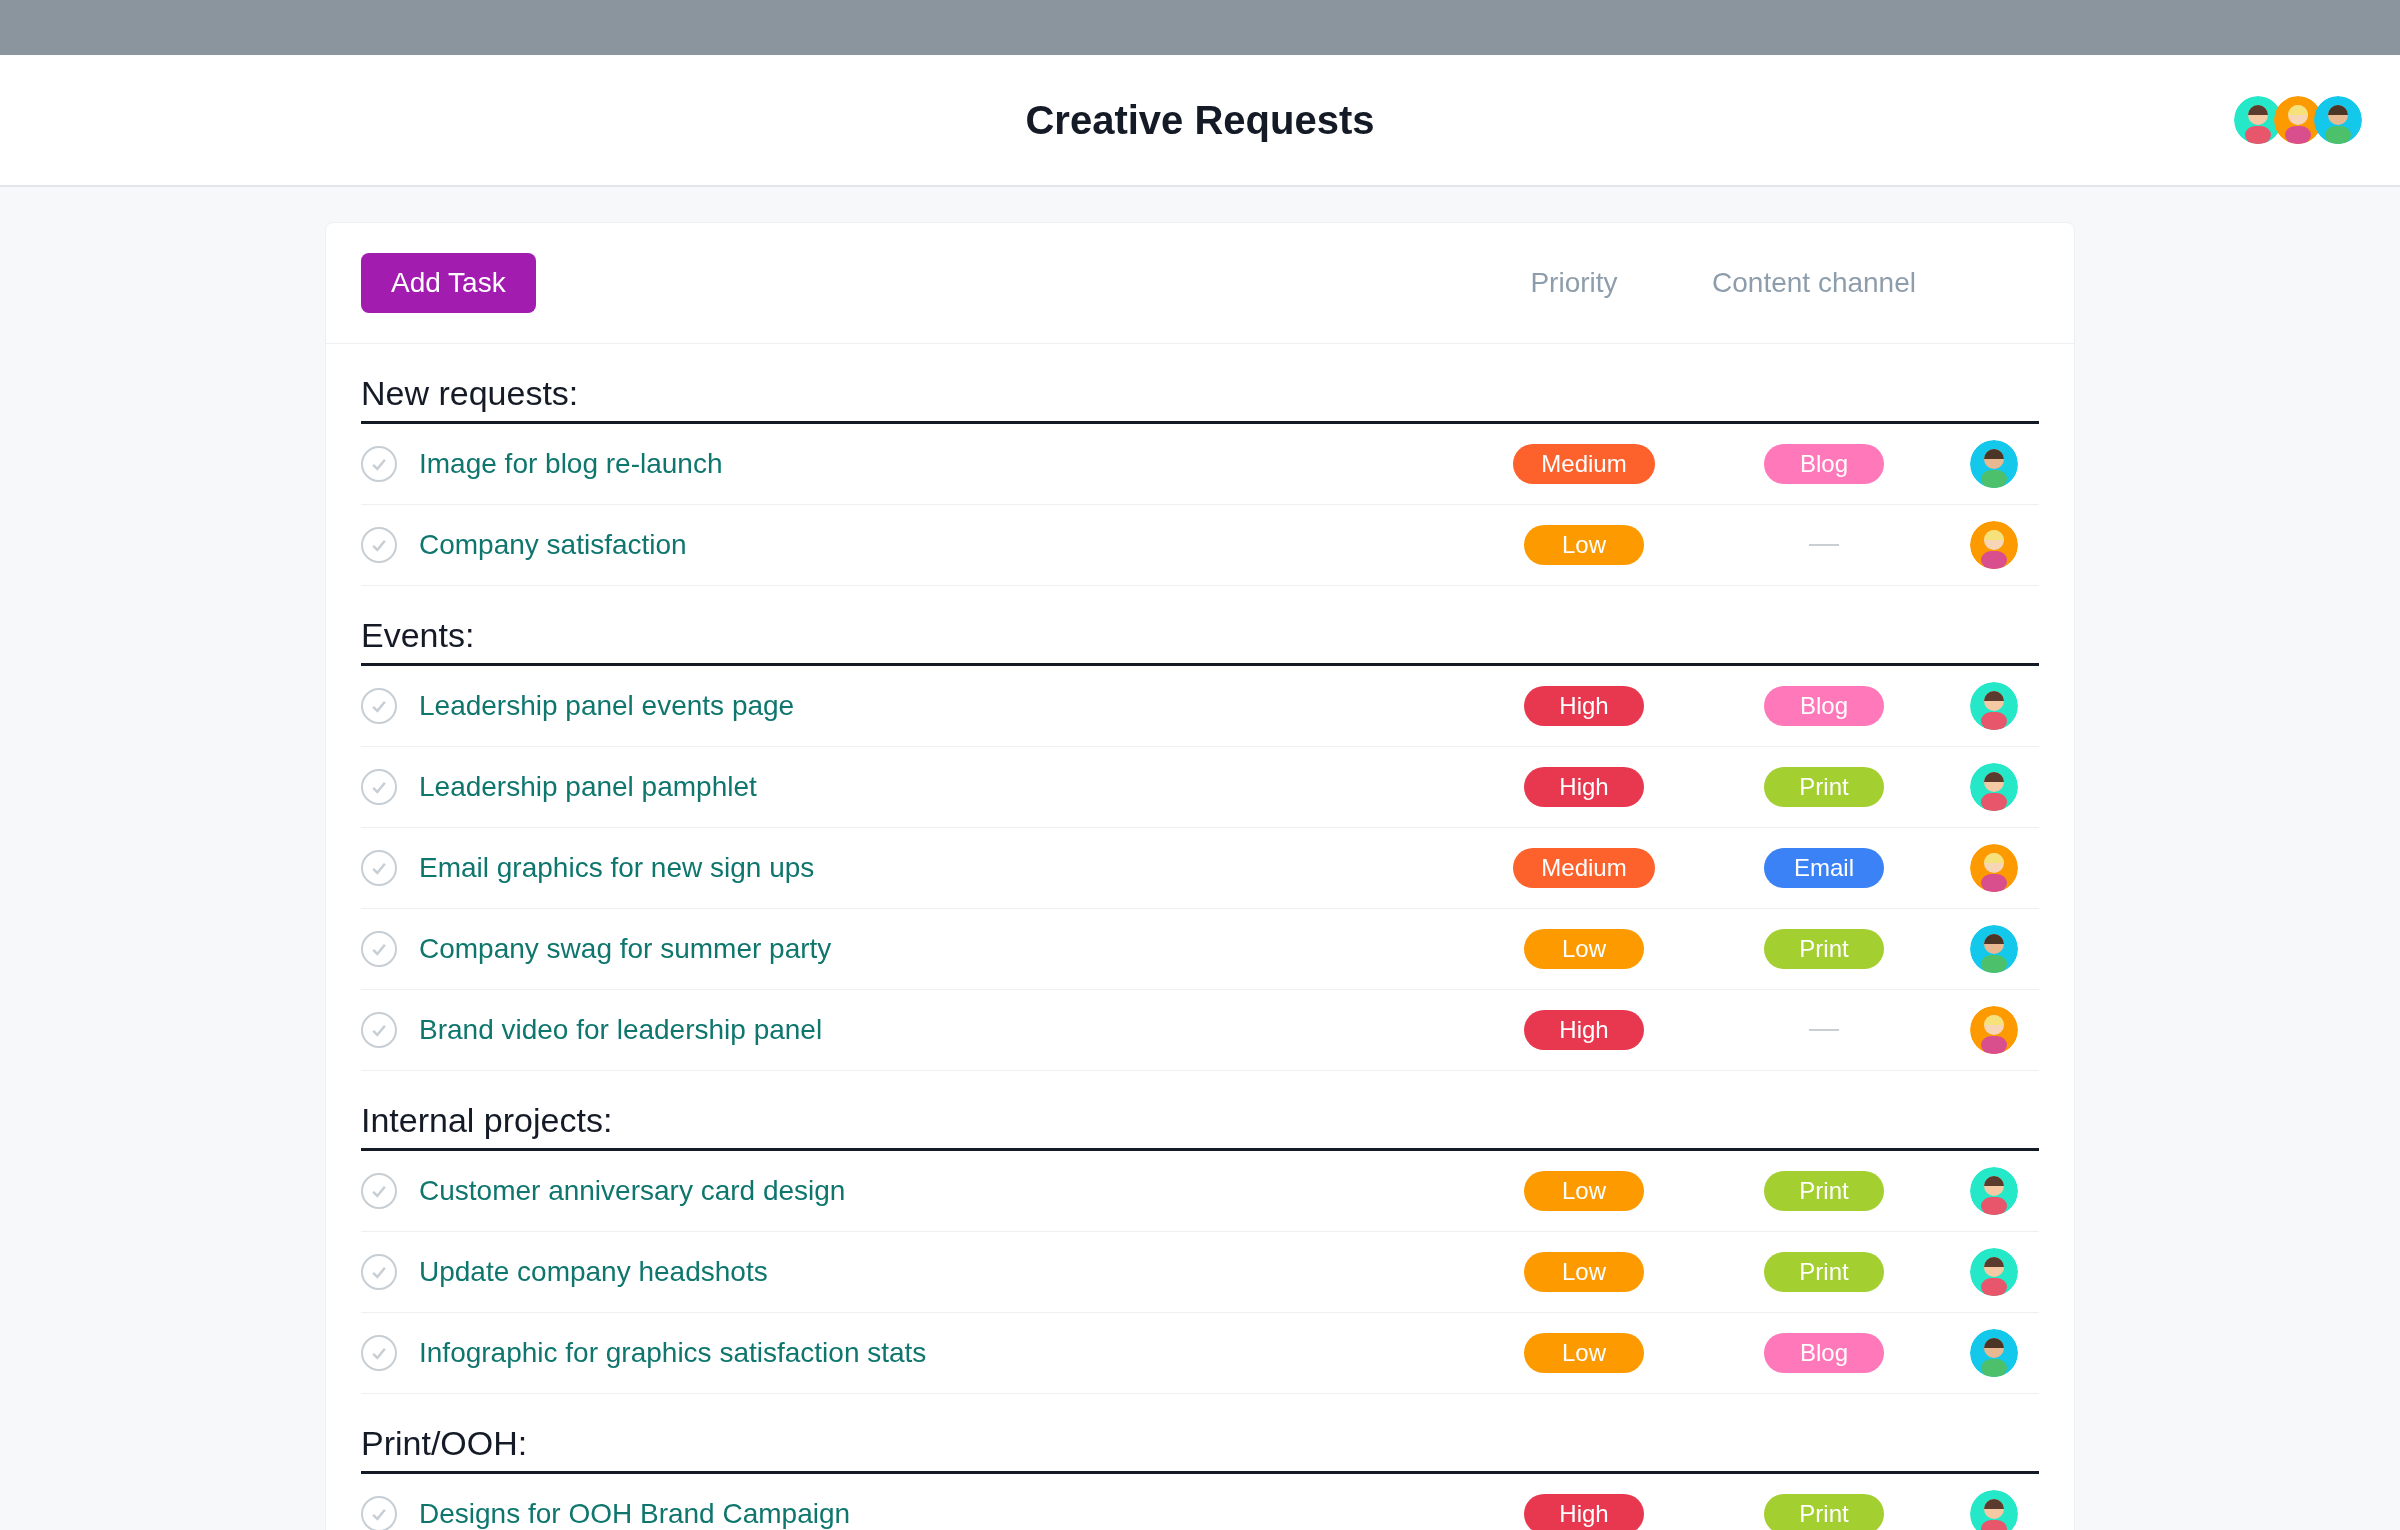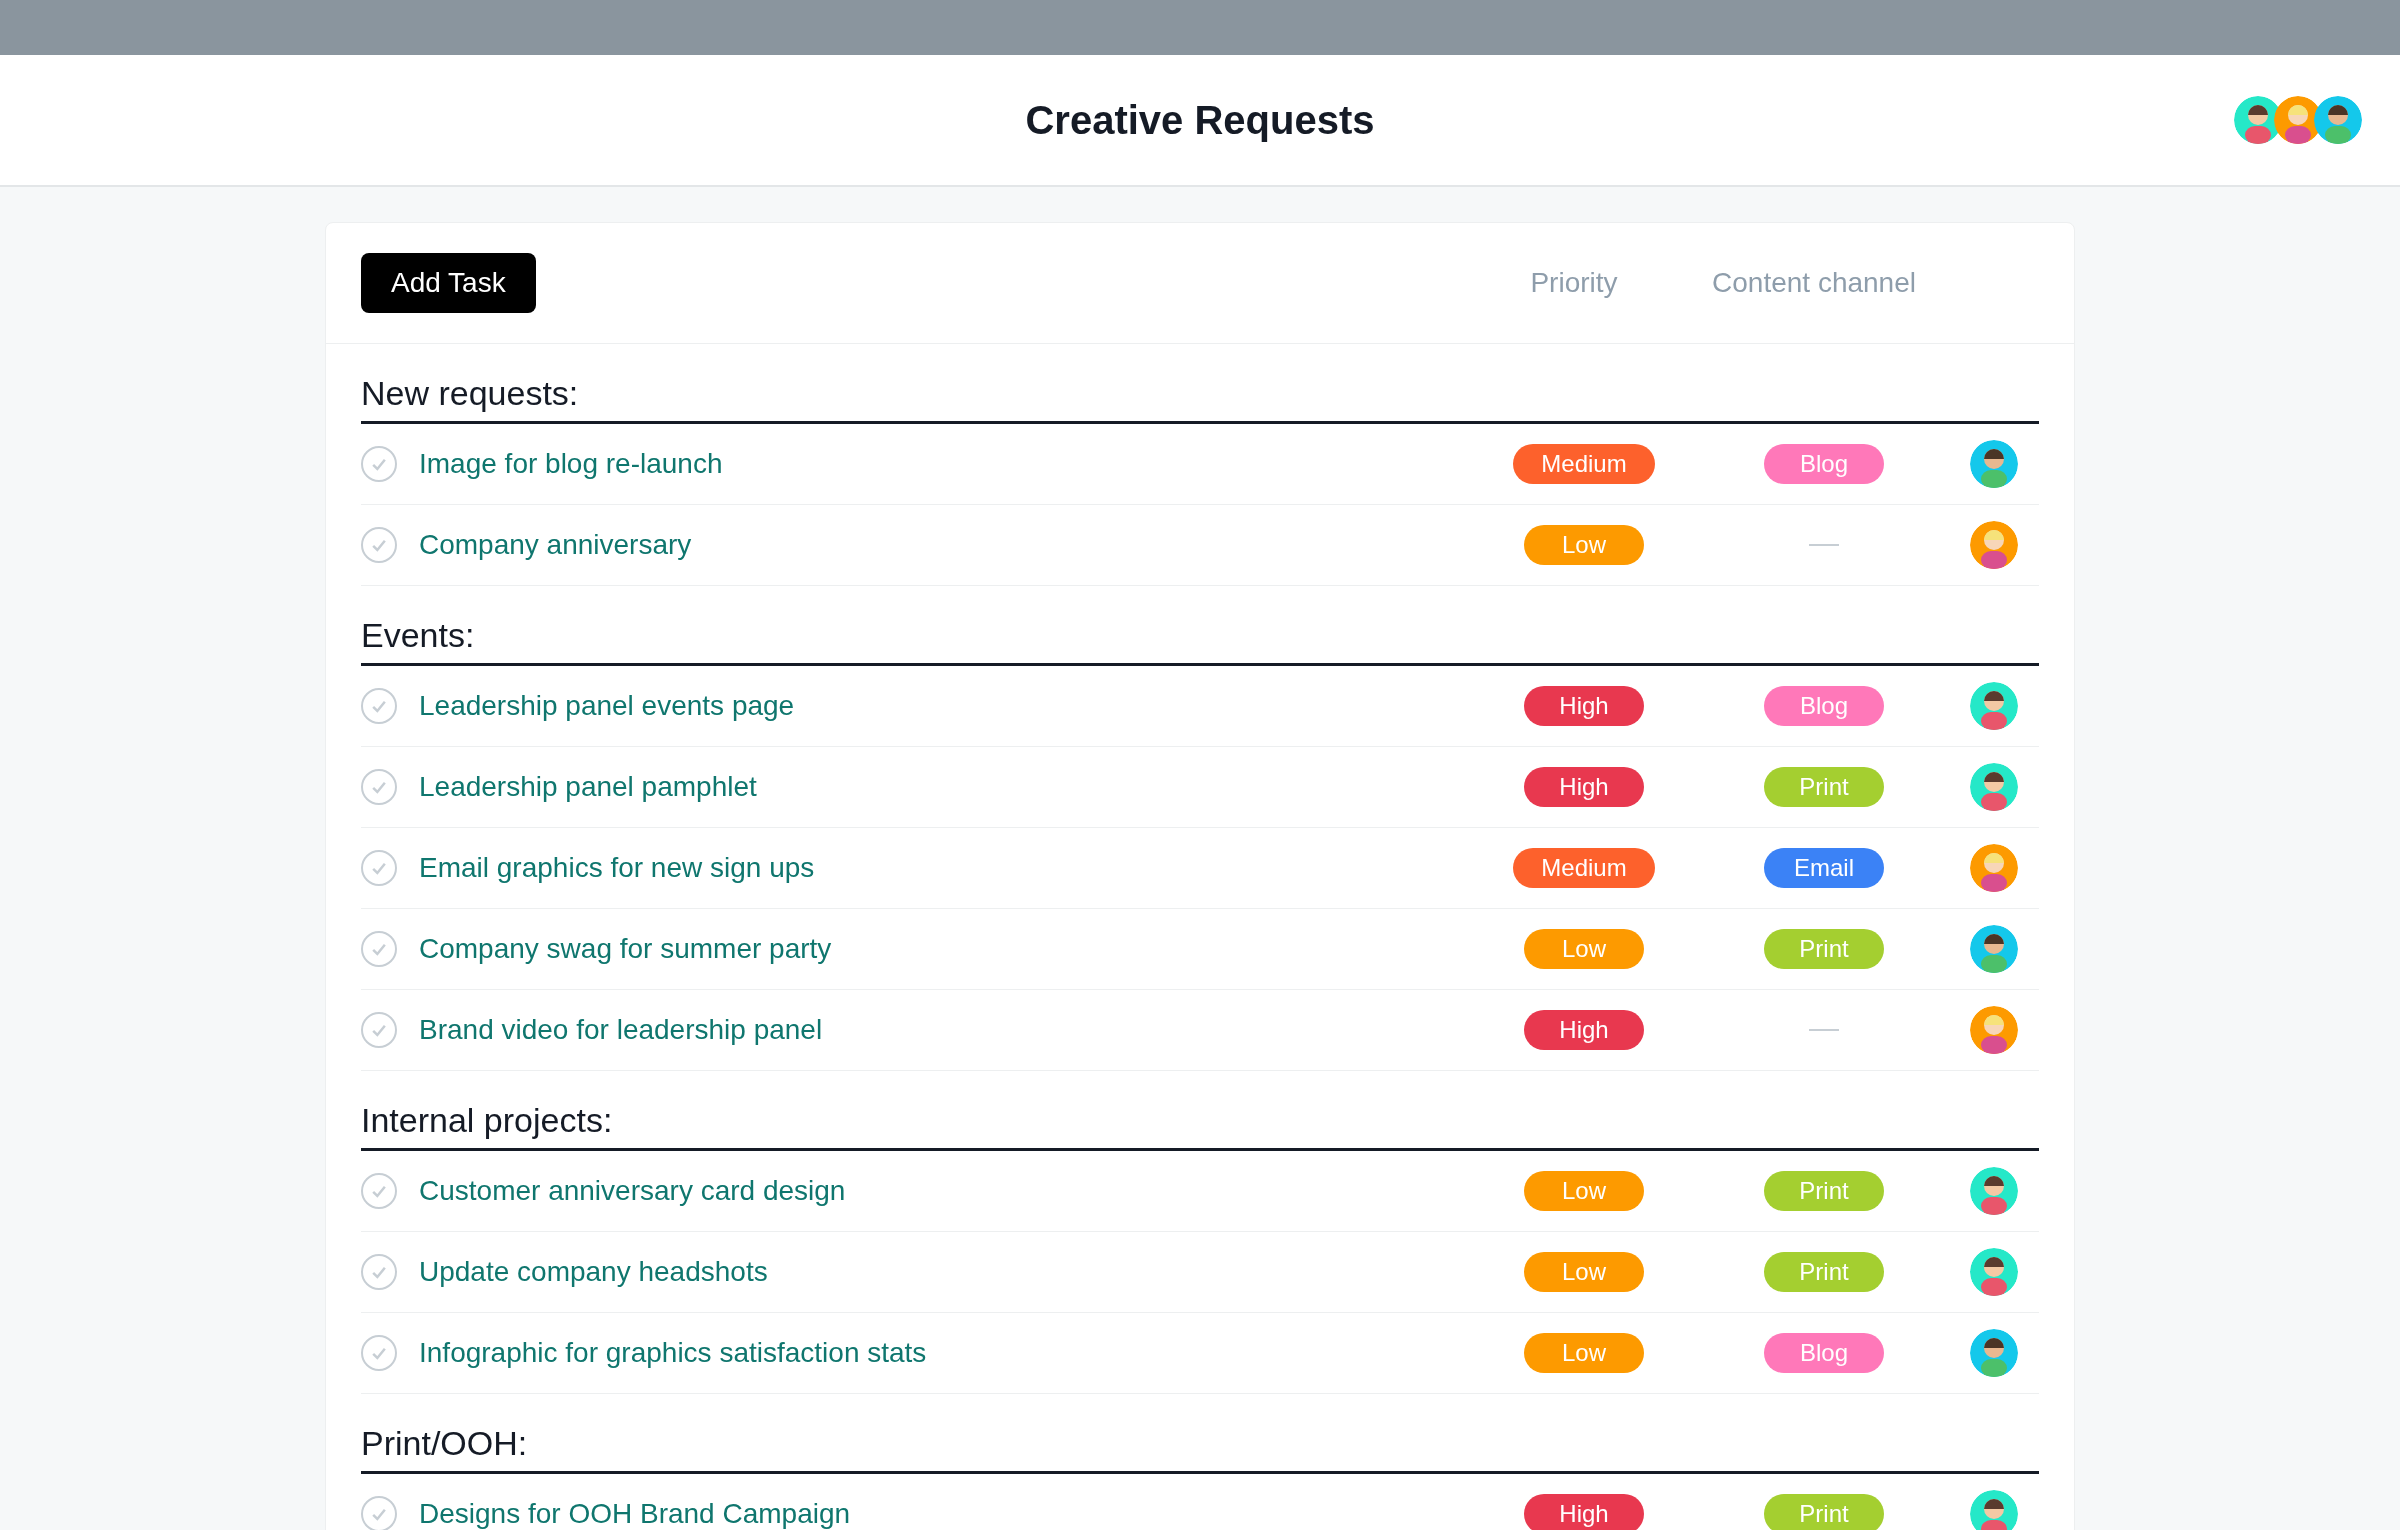--- a/index.html
+++ b/index.html
@@ -56,21 +56,21 @@
     padding: 0;
   }
 
   .panel-top {
     display: flex;
     align-items: center;
     padding: 30px 35px 30px 35px;
     border-bottom: 1px solid #edeff0;
   }
   .add-task-btn {
-    background: #000000;
+    background: #a21caf;
     color: #fff;
     border: none;
     border-radius: 8px;
     font-size: 28px;
     font-weight: 500;
     padding: 14px 30px;
     cursor: pointer;
   }
   .col-headers {
     margin-left: auto;
@@ -236,21 +236,21 @@
   </svg>
             </span>
           </span>
         </div>
         <div class="task-row">
           <span class="check">
             <svg viewBox="0 0 24 24">
               <polyline points="5 13 10 18 19 7"></polyline>
             </svg>
           </span>
-          <span class="task-name">Company anniversary</span>
+          <span class="task-name">Company satisfaction</span>
           <span class="pill-cell">
             <span class="pill" style="background: rgb(253, 154, 0);">Low</span>
           </span>
           <span class="pill-cell channel">
             <span class="empty-cell"></span>
           </span>
           <span class="assignee-cell">
             <span class="avatar">
               <svg viewBox="0 0 48 48">
     <circle cx="24" cy="24" r="24" fill="#fd9a00"></circle>

